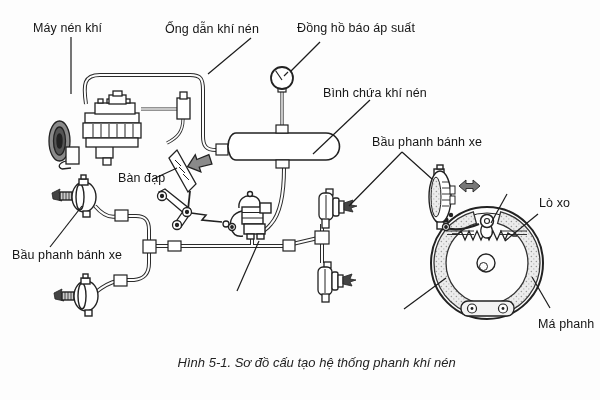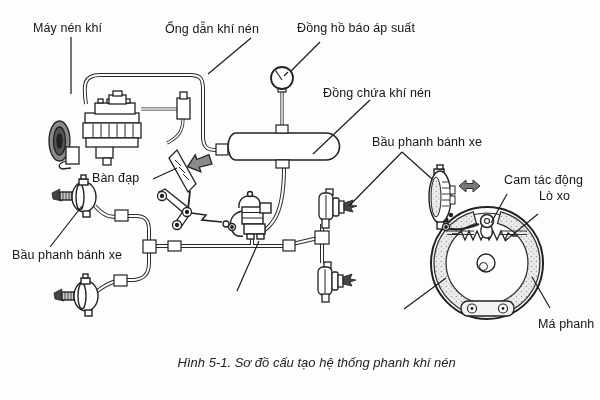--- a/index.html
+++ b/index.html
@@ -252,23 +252,22 @@
     <path d="M 50,247 L 82,206"></path>
     <path d="M 237,291 L 259,241"></path>
     <path d="M 404,309 L 446,278"></path>
     <path d="M 550,308 L 532,277"></path>
   </g>
 </svg>
 
 <div class="lbl" style="left:33px;top:21px">Máy nén khí</div>
 <div class="lbl" style="left:165px;top:22px">Ống dẫn khí nén</div>
 <div class="lbl" style="left:297px;top:21px">Đồng hồ báo áp suất</div>
-<div class="lbl" style="left:323px;top:86px">Đồng chứa khí nén</div>
+<div class="lbl" style="left:323px;top:86px">Bình chứa khí nén</div>
 <div class="lbl" style="left:372px;top:135px">Bầu phanh bánh xe</div>
-<div class="lbl" style="left:504px;top:173px">Cam tác động</div>
-<div class="lbl" style="left:539px;top:189px">Lò xo</div>
-<div class="lbl" style="left:92px;top:171px">Bàn đạp</div>
+<div class="lbl" style="left:539px;top:196px">Lò xo</div>
+<div class="lbl" style="left:118px;top:171px">Bàn đạp</div>
 <div class="lbl" style="left:12px;top:248px">Bầu phanh bánh xe</div>
 <div class="lbl" style="left:538px;top:317px">Má phanh</div>
 
 <div class="caption">Hình 5-1. Sơ đồ cấu tạo hệ thống phanh khí nén</div>
 
 </div>
 
 </body></html>

